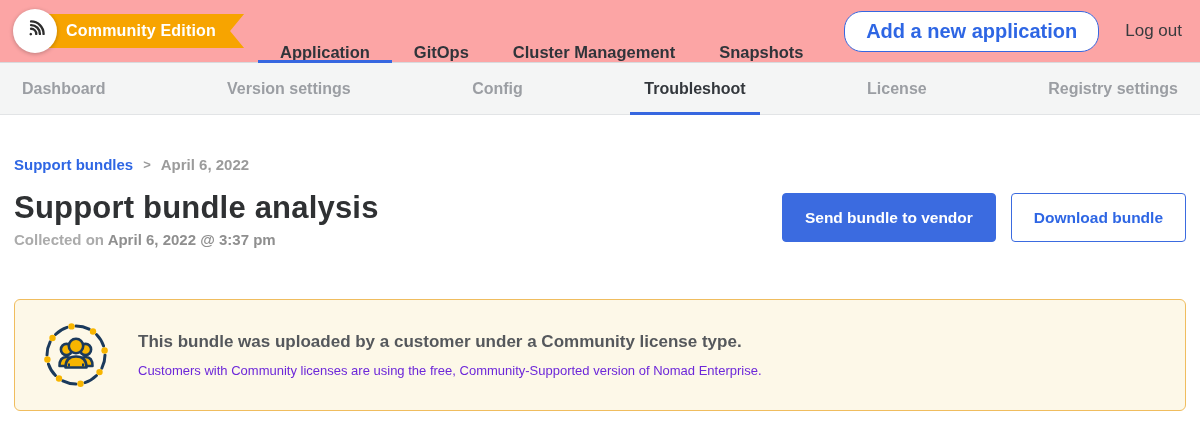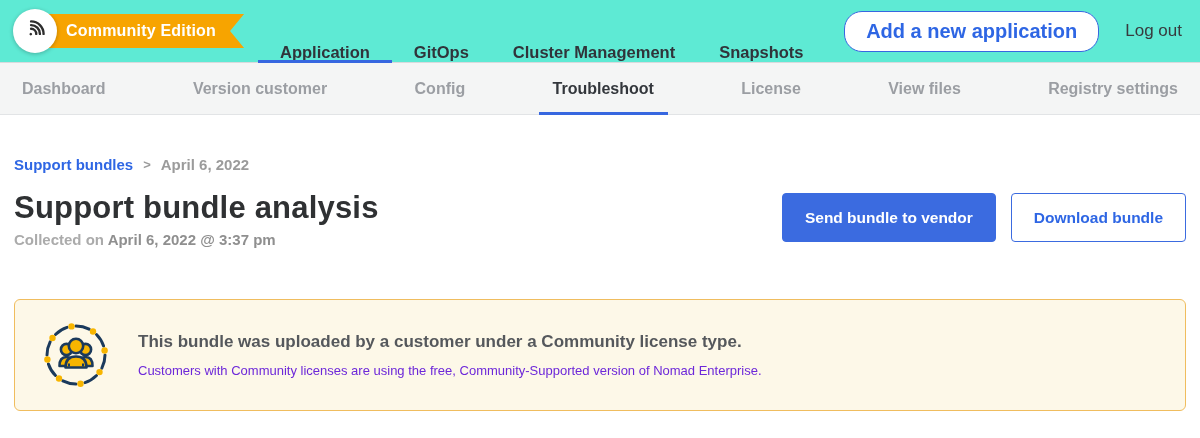--- a/index.html
+++ b/index.html
@@ -9,21 +9,21 @@
     background: #ffffff;
     color: #323639;
   }
 
   
   .header {
     height: 63px;
     display: flex;
     align-items: stretch;
     border-bottom: 1px solid #d8dadd;
-    background: #5eead4;
+    background: #fca5a5;
     position: relative;
   }
   .brand {
     position: relative;
     width: 258px;
     flex: 0 0 258px;
   }
   .logo-circle {
     position: absolute;
     left: 13px; top: 9px;
@@ -208,25 +208,24 @@
   </nav>
 
   <div class="header-right">
     <button class="add-app-btn">Add a new application</button>
     <span class="logout">Log out</span>
   </div>
 </div>
 
 <nav class="subnav">
   <div class="subnav-item">Dashboard</div>
-  <div class="subnav-item">Version customer</div>
+  <div class="subnav-item">Version settings</div>
   <div class="subnav-item">Config</div>
   <div class="subnav-item active">Troubleshoot</div>
   <div class="subnav-item">License</div>
-  <div class="subnav-item">View files</div>
   <div class="subnav-item">Registry settings</div>
 </nav>
 
 <div class="content">
 
   <div class="breadcrumb">
     <span class="crumb-link">Support bundles</span>
     <span class="crumb-sep">&gt;</span>
     <span class="crumb-current">April 6, 2022</span>
   </div>

